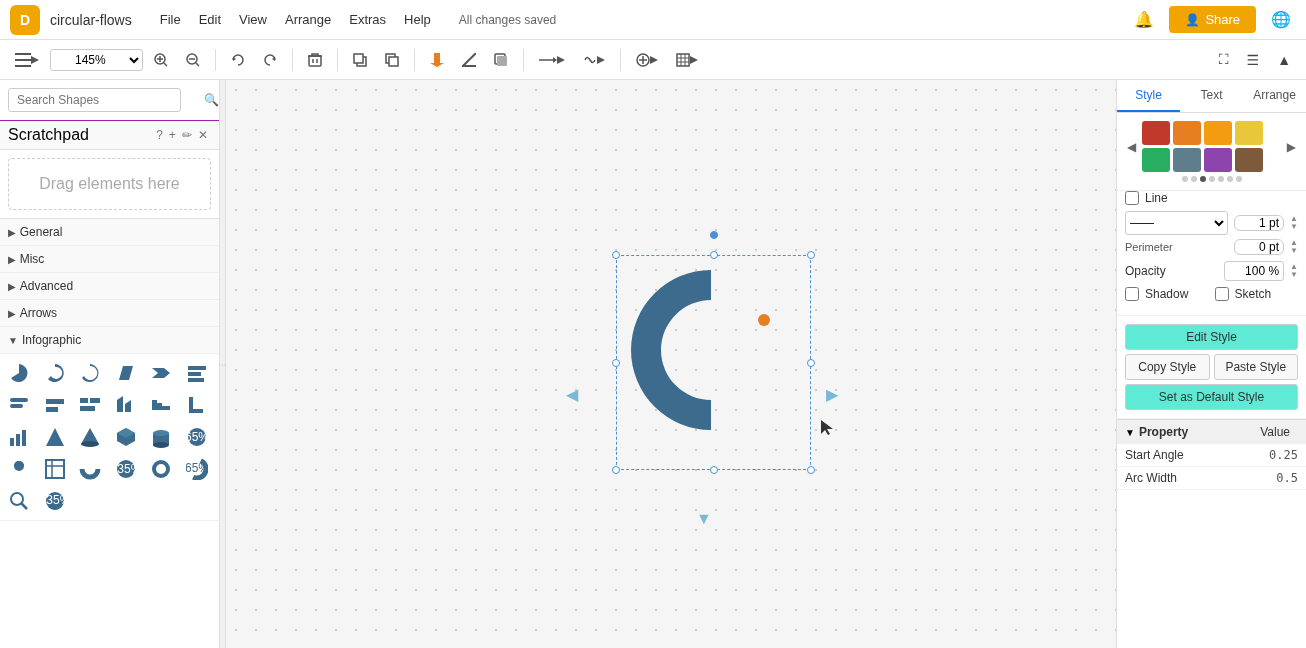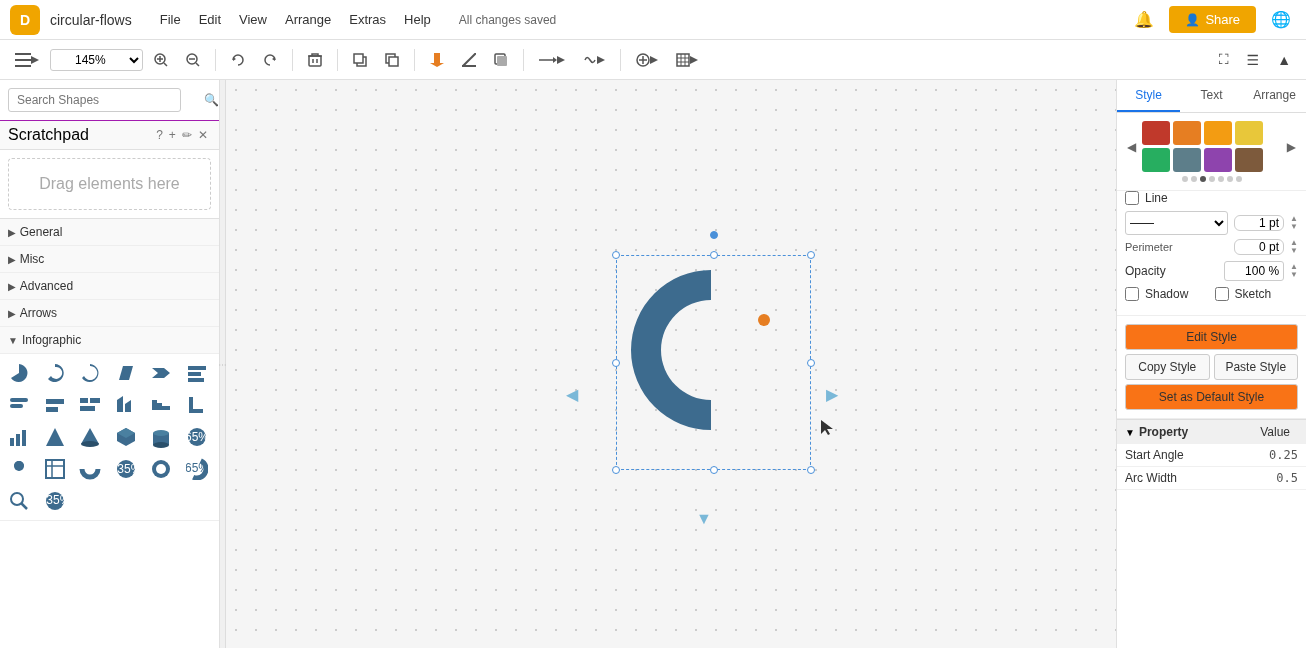--- a/index.html
+++ b/index.html
@@ -110,21 +110,21 @@
     #opacity-section { padding: 0 8px 6px; }
     .opacity-row { display: flex; align-items: center; gap: 6px; }
     .opacity-label { font-size: 12px; color: #333; flex: 1; }
     .opacity-input { width: 60px; border: 1px solid #ccc; border-radius: 3px; padding: 2px 4px; text-align: right; }
 
     
     #extra-checks { padding: 0 8px 8px; border-bottom: 1px solid #eee; }
 
     
     #action-buttons { padding: 8px; border-bottom: 1px solid #eee; display: flex; flex-direction: column; gap: 4px; }
-    .action-btn { width: 100%; padding: 5px 8px; border: 1px solid #ccc; border-radius: 3px; background: #f97316; cursor: pointer; font-size: 12px; text-align: center; color: #333; }
+    .action-btn { width: 100%; padding: 5px 8px; border: 1px solid #ccc; border-radius: 3px; background: #5eead4; cursor: pointer; font-size: 12px; text-align: center; color: #333; }
     .action-btn-row { display: flex; gap: 4px; }
     .action-btn-half { flex: 1; padding: 5px 8px; border: 1px solid #ccc; border-radius: 3px; background: #f8f8f8; cursor: pointer; font-size: 12px; text-align: center; color: #333; }
 
     
     #property-table { width: 100%; }
     #property-header { display: flex; align-items: center; padding: 5px 8px; background: #f0f0f0; border-top: 1px solid #ddd; cursor: pointer; }
     #property-expand { font-size: 10px; margin-right: 4px; }
     #property-title { font-size: 12px; font-weight: 700; color: #333; }
     #value-title { font-size: 12px; font-weight: 500; color: #333; margin-left: auto; padding-right: 8px; }
     .prop-table-row { display: flex; align-items: center; padding: 4px 8px; border-bottom: 1px solid #f0f0f0; }

